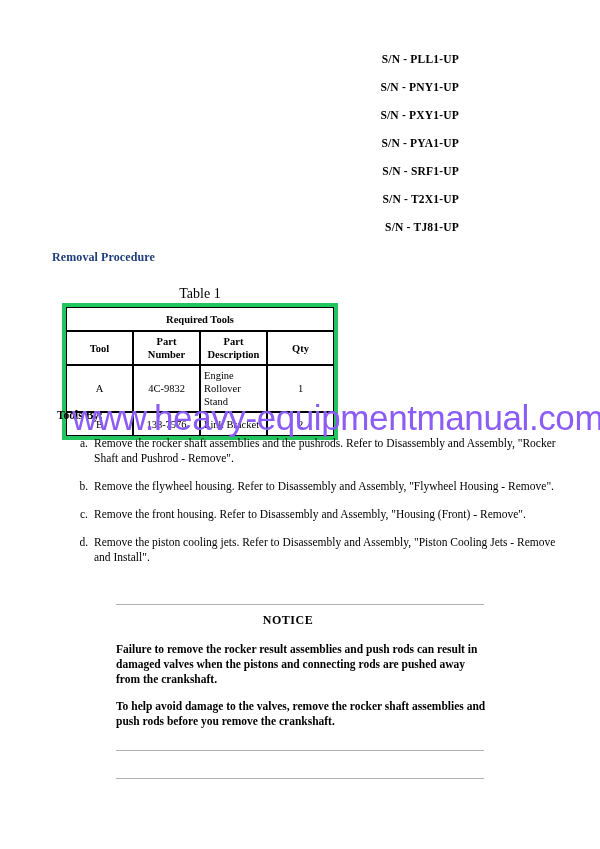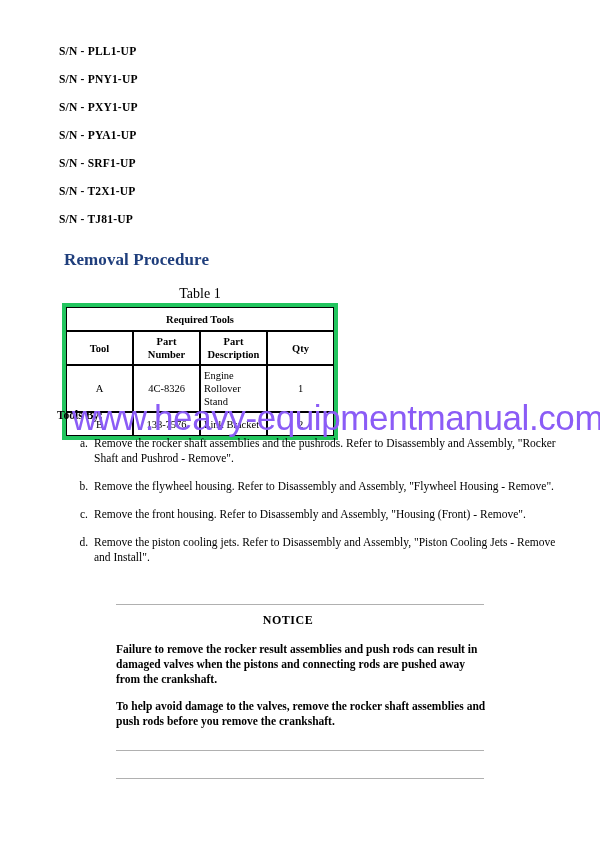--- a/index.html
+++ b/index.html
@@ -14,38 +14,39 @@
     background: #ffffff;
     overflow: hidden;
     font-family: "Liberation Serif", "DejaVu Serif", serif;
     color: #000000;
   }
 
   
   .sn-list {
     position: absolute;
     left: 59px;
-    top: 44px;
+    top: 52px;
     width: 400px;
+    text-align: right;
   }
   .sn-item {
     font-size: 11.5px;
     font-weight: bold;
     line-height: 14px;
     letter-spacing: 0.2px;
     height: 28px;
     white-space: nowrap;
   }
 
   
   .section-heading {
     position: absolute;
-    left: 64px;
+    left: 52px;
     top: 250px;
-    font-size: 17px;
+    font-size: 12px;
     font-weight: bold;
     color: #1f3e7c;
     letter-spacing: 0.1px;
     white-space: nowrap;
   }
 
   
   .table-wrap {
     position: absolute;
     left: 62px;
@@ -198,21 +199,21 @@
           <td class="th-span" colspan="4">Required Tools</td>
         </tr>
         <tr>
           <td class="col-head" style="width:35px">Tool</td>
           <td class="col-head" style="width:83px">Part Number</td>
           <td class="col-head" style="width:123px">Part Description</td>
           <td class="col-head" style="width:33px">Qty</td>
         </tr>
         <tr>
           <td class="c-tool">A</td>
-          <td class="c-part">4C-8326</td>
+          <td class="c-part">4C-9832</td>
           <td class="c-desc">Engine Rollover Stand</td>
           <td class="c-qty">1</td>
         </tr>
         <tr>
           <td class="c-tool">B</td>
           <td class="c-part">138-7576</td>
           <td class="c-desc">Link Bracket</td>
           <td class="c-qty">2</td>
         </tr>
       </tbody>

